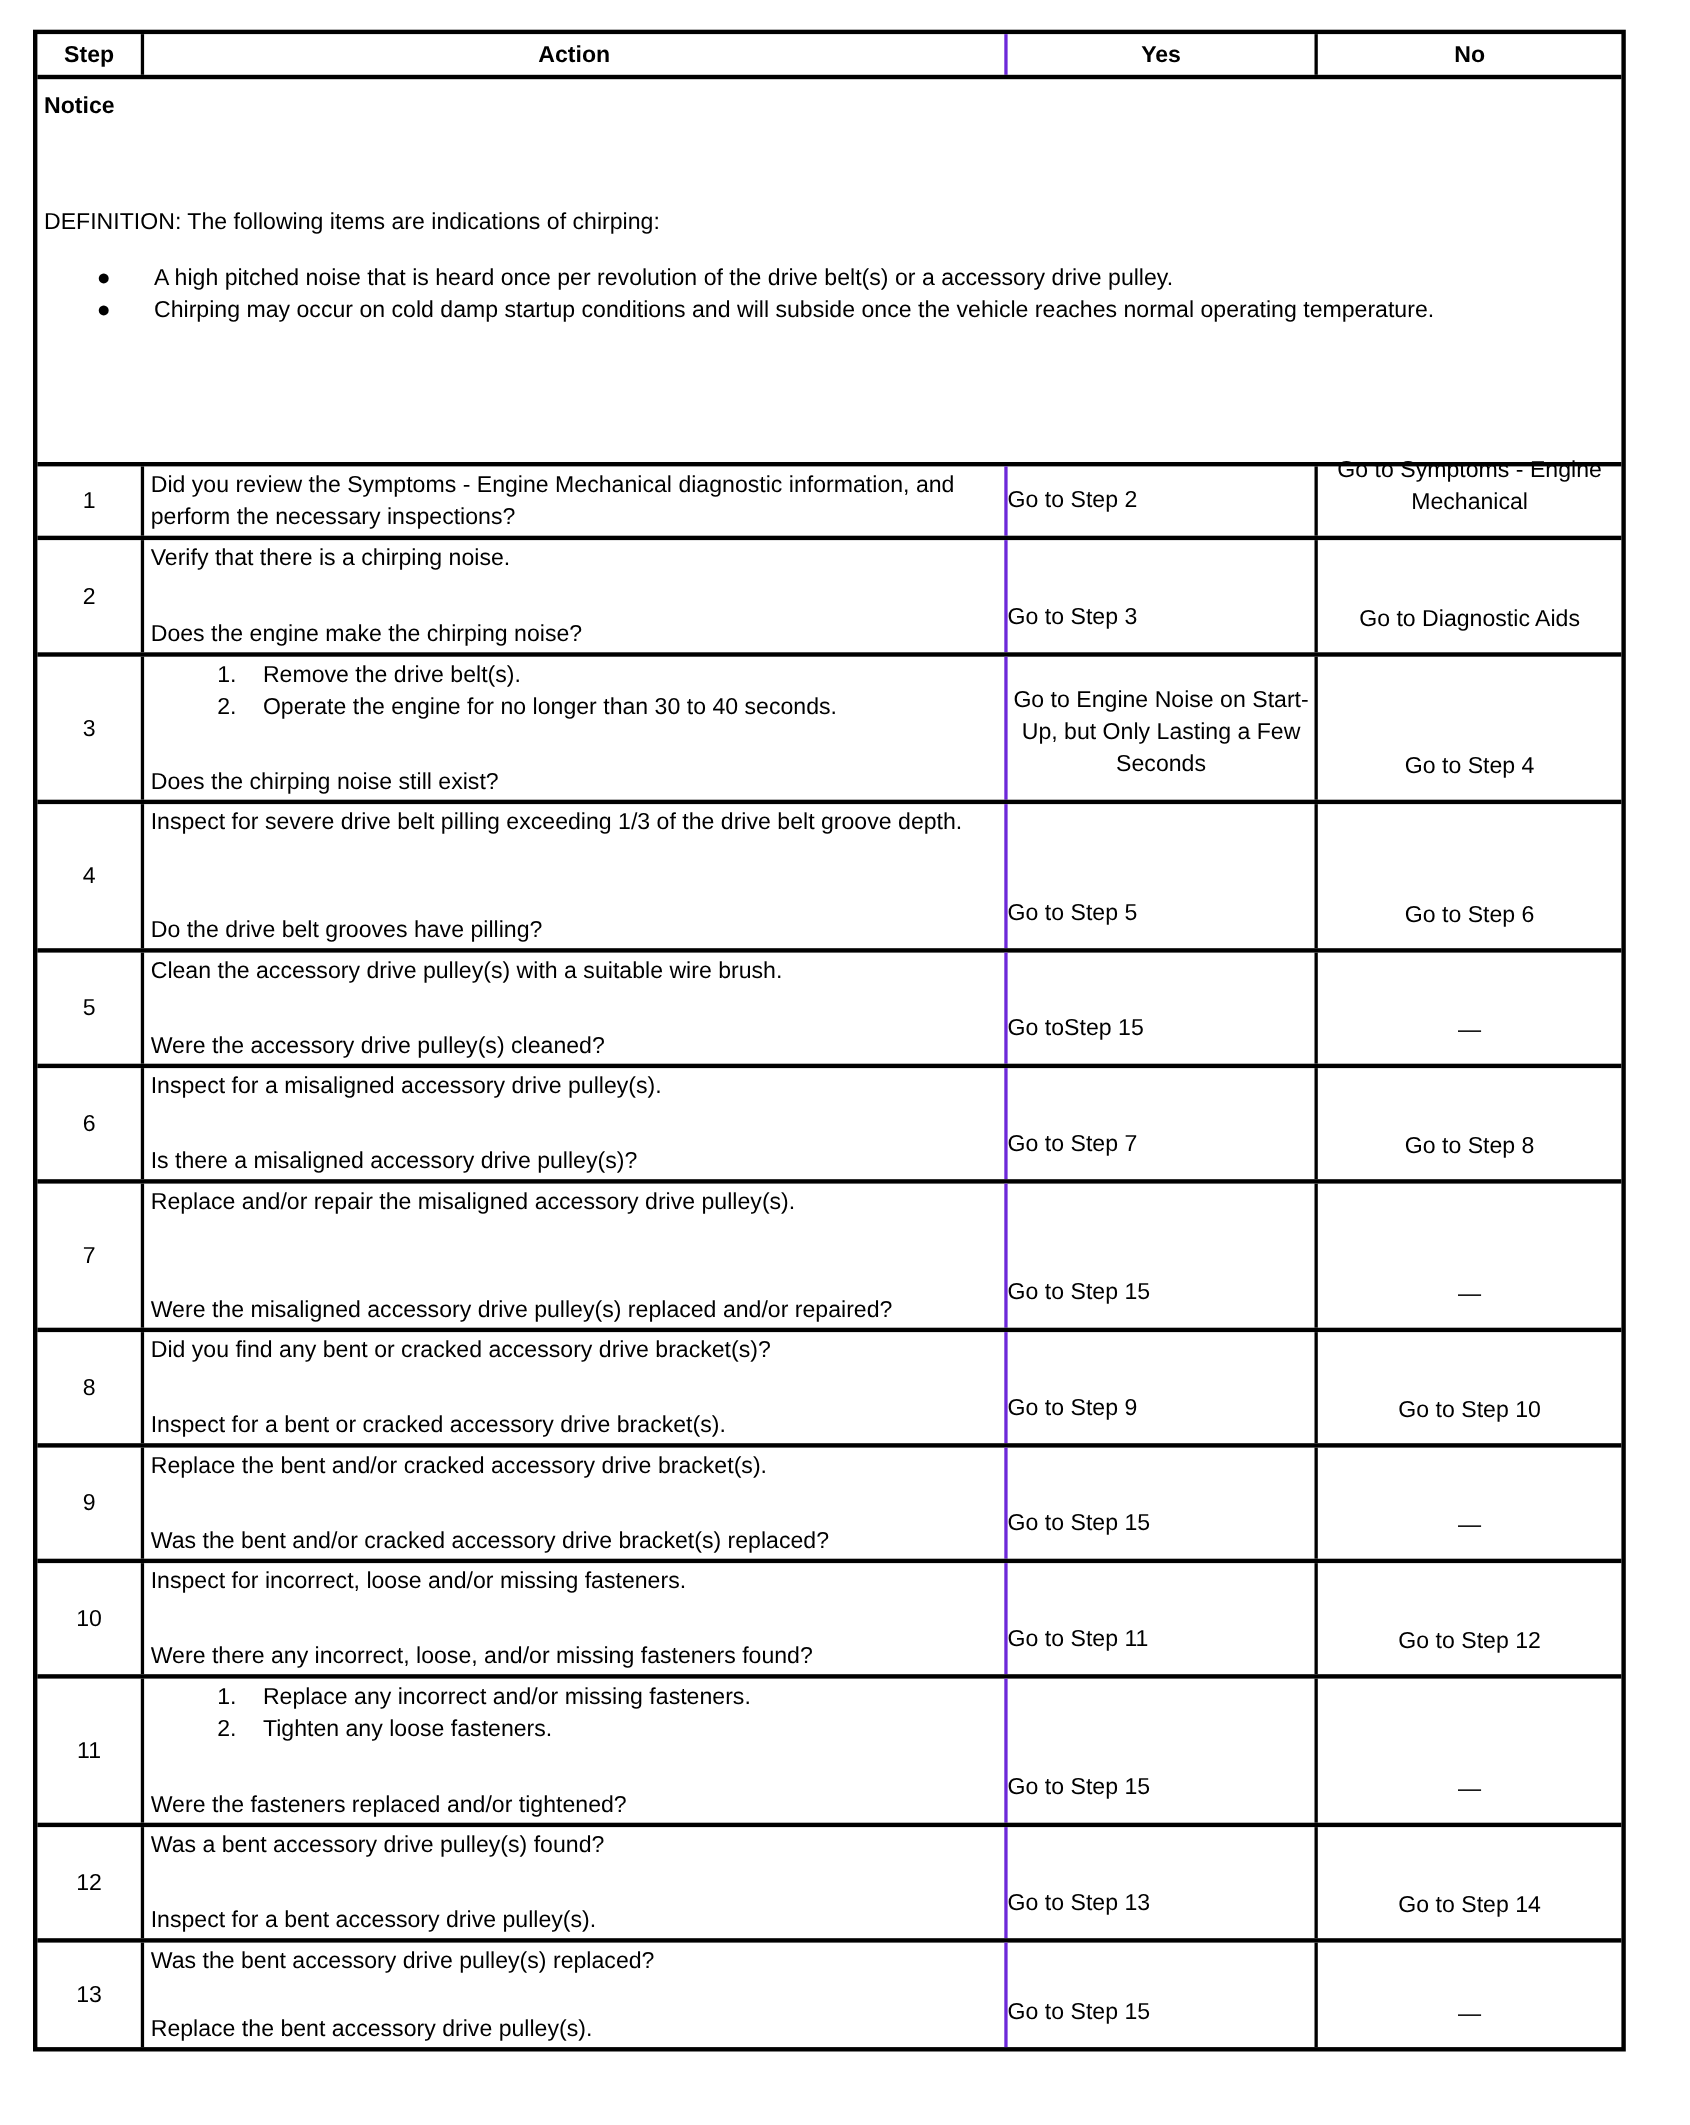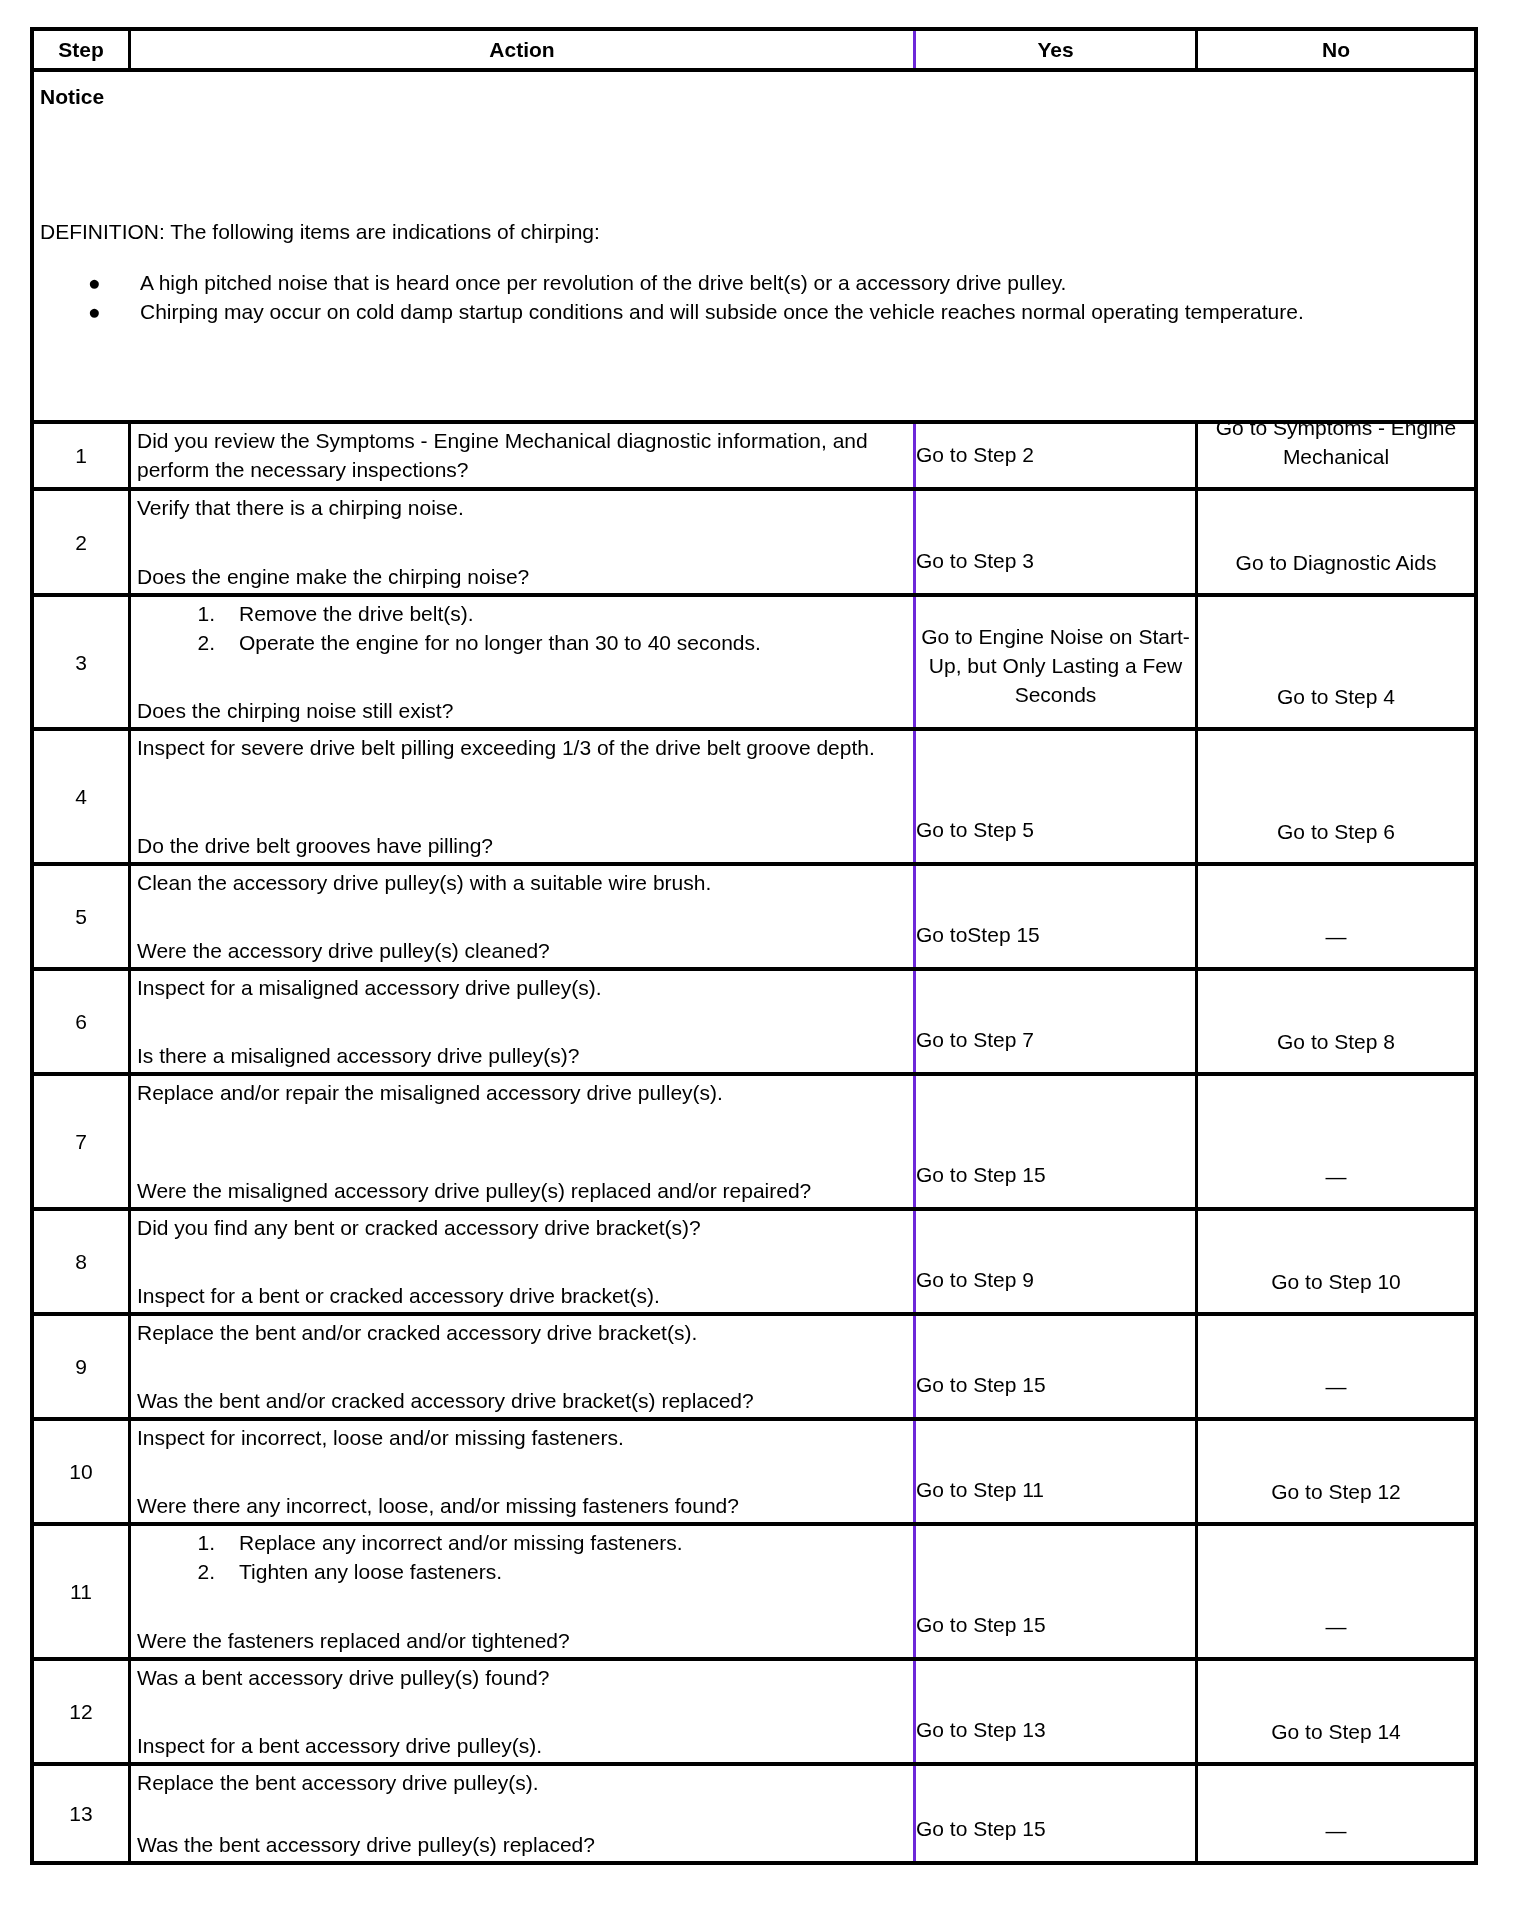--- a/index.html
+++ b/index.html
@@ -8,21 +8,21 @@
   .row { position:relative; display:flex; border-top:4px solid #000; box-sizing:border-box; }
   .row.first { border-top:none; }
   .cell { box-sizing:border-box; position:relative; font-size:21px; line-height:29px; }
   .c-step { width:97px; border-right:3px solid #000; display:flex; align-items:center; justify-content:center; }
   .c-act { width:785px; border-right:3px solid #6d28d9; padding:2px 6px; display:flex; flex-direction:column; justify-content:space-between; }
   .c-yes { width:282px; border-right:3px solid #000; display:flex; align-items:flex-end; justify-content:flex-start; text-align:center; padding-bottom:18px; }
   .c-no { flex:1; display:flex; align-items:flex-end; justify-content:center; text-align:center; padding-bottom:16px; }
   .hdr .cell { font-weight:bold; align-items:center; justify-content:center; display:flex; padding:16px; height:37px; }
   .notice { padding:10px 6px; font-size:21px; line-height:29px; height:348px; box-sizing:border-box; }
   .notice .title { font-weight:bold; }
-  .notice .def { margin-top:106px; }
+  .notice .def { margin-top:76px; }
   .notice ul { margin:22px 0 0 0; padding-left:100px; list-style:none; }
   .notice li { position:relative; }
   .notice li .bullet { position:absolute; left:-52px; top:0; }
   ol.steps { margin:0; padding-left:0; list-style:none; }
   ol.steps li { display:flex; }
   ol.steps li .num { width:102px; text-align:right; padding-right:24px; box-sizing:border-box; }
 </style>
 </head>
 <body>
 
@@ -216,22 +216,22 @@
         <div class="cell c-yes">
           <span>Go to Step 13</span>
         </div>
         <div class="cell c-no">
           <span>Go to Step 14</span>
         </div>
       </div>
       <div class="row" style="height: 99px;">
         <div class="cell c-step">13</div>
         <div class="cell c-act">
+          <div>Was the bent accessory drive pulley(s) replaced?</div>
           <div>Replace the bent accessory drive pulley(s).</div>
-          <div>Was the bent accessory drive pulley(s) replaced?</div>
         </div>
         <div class="cell c-yes">
           <span>Go to Step 15</span>
         </div>
         <div class="cell c-no">
           <span>—</span>
         </div>
       </div>
     </div>
 </div>

